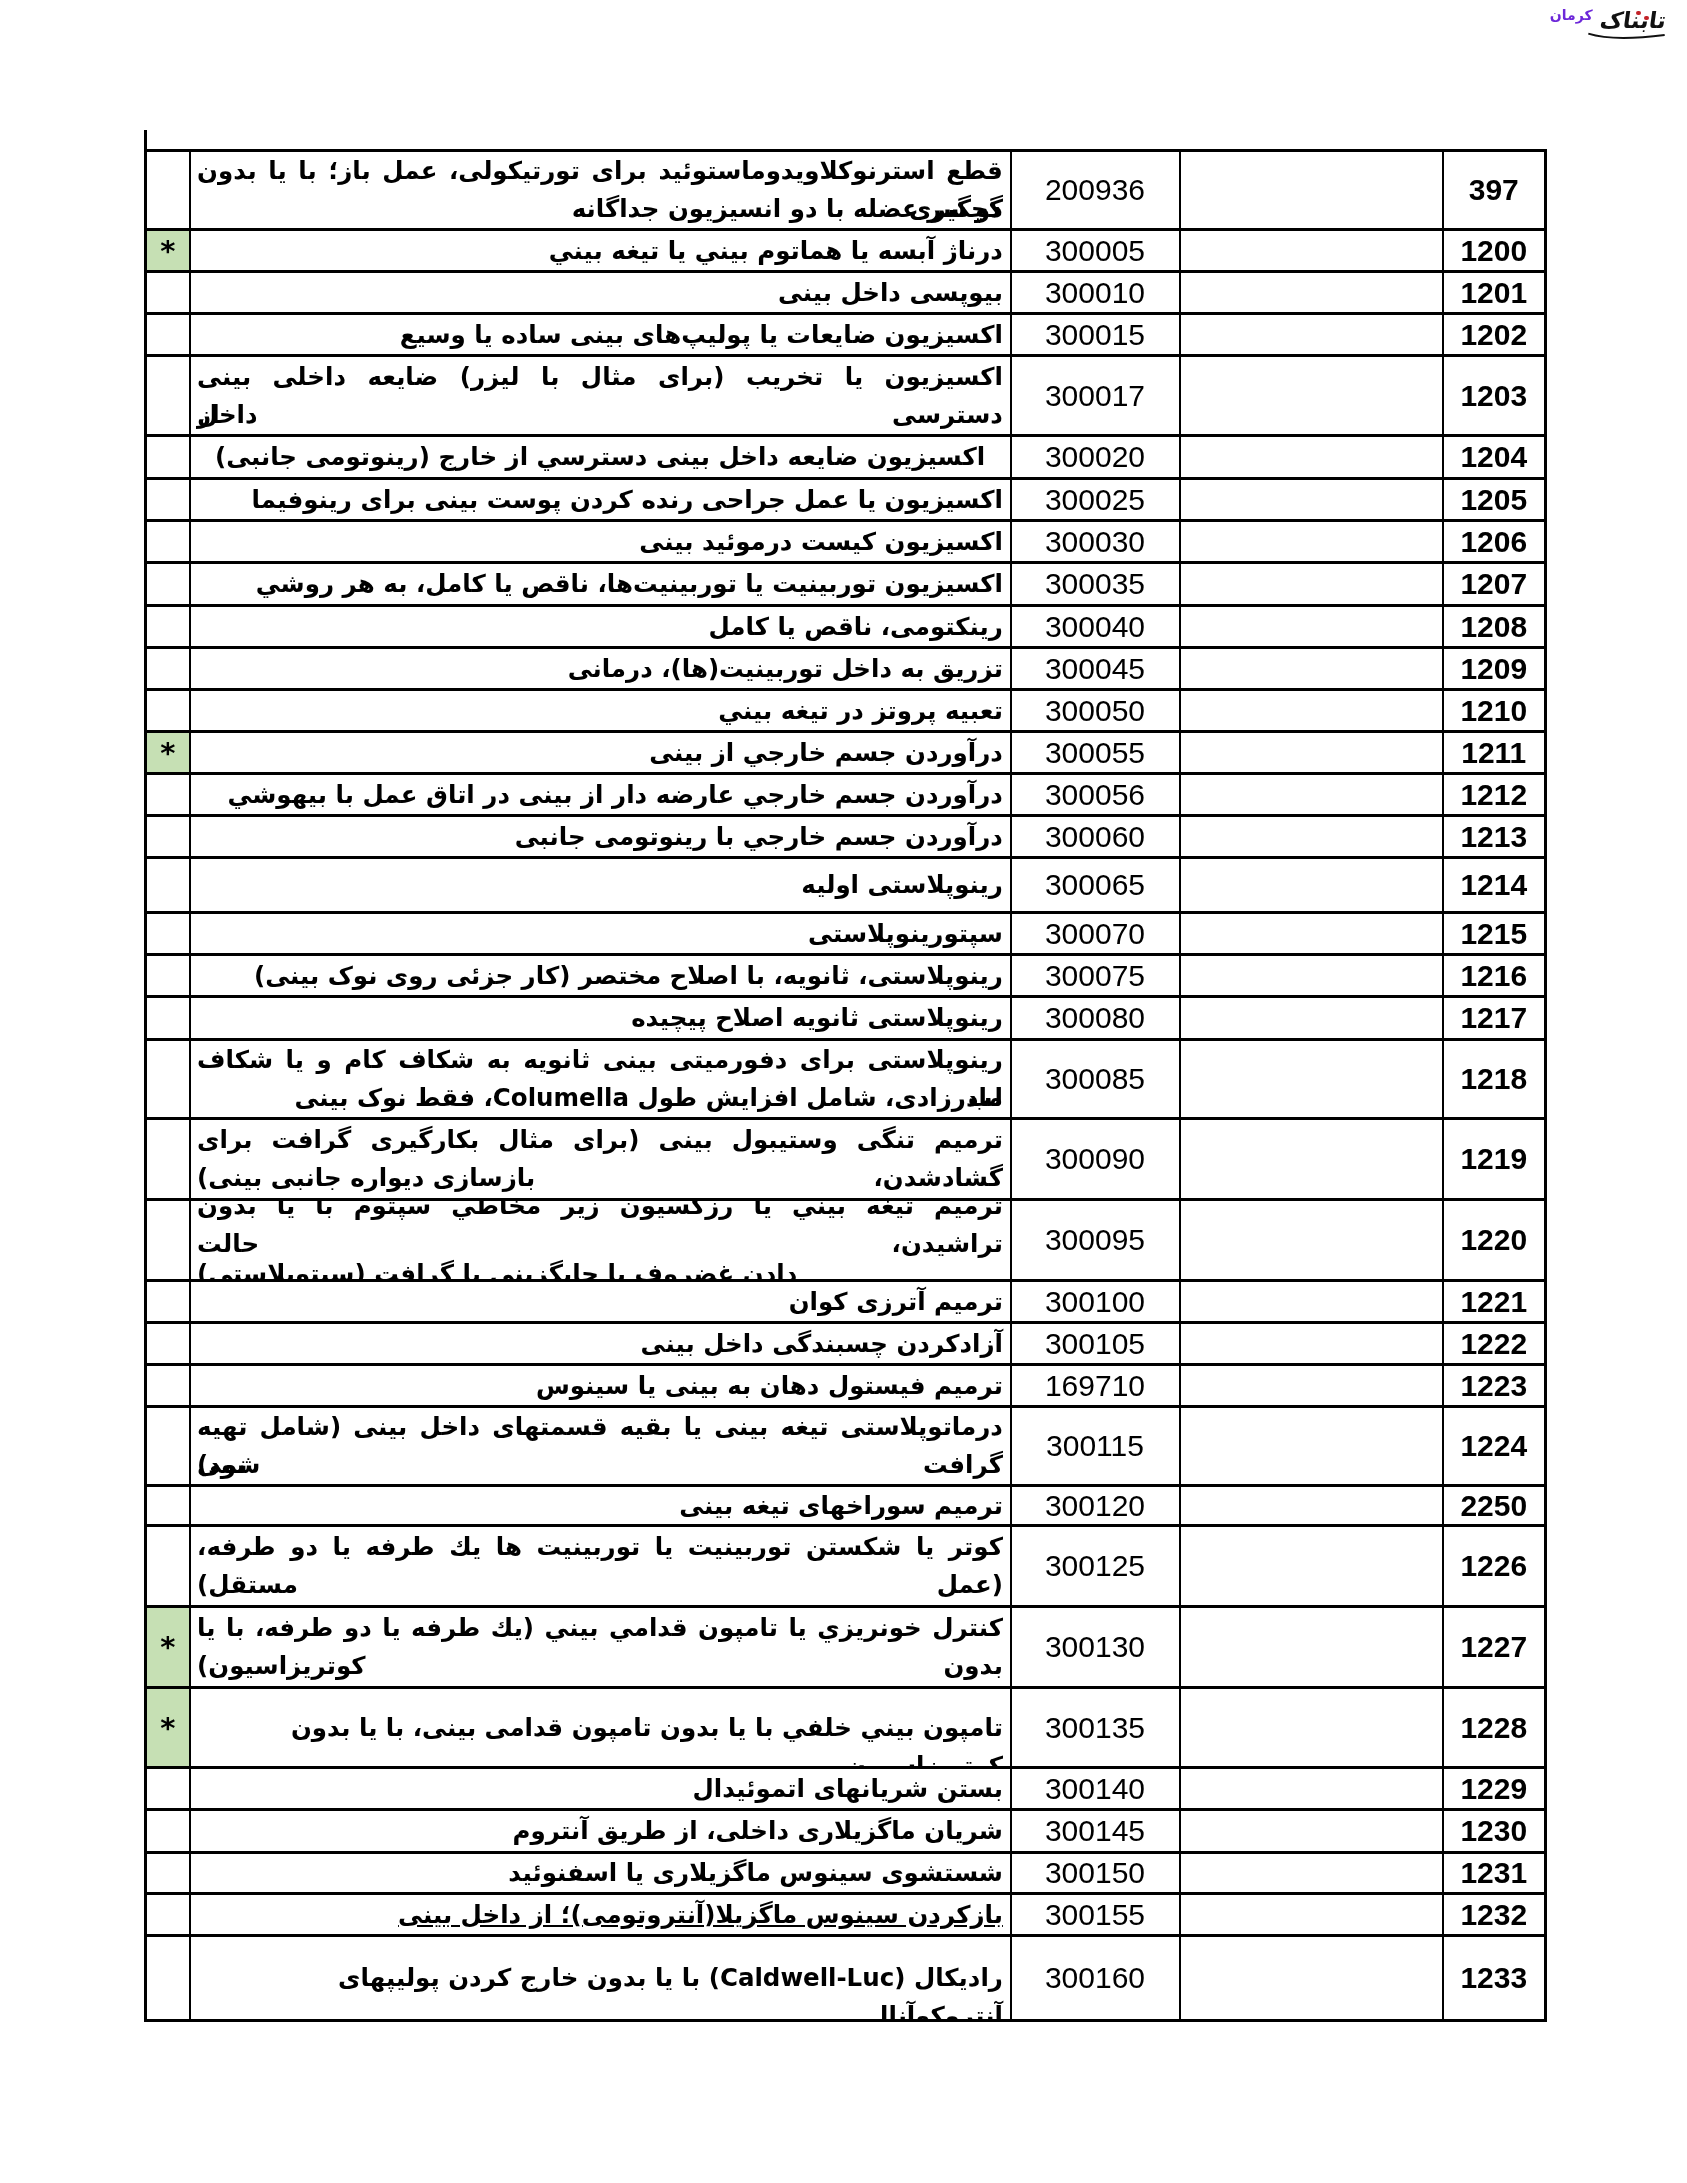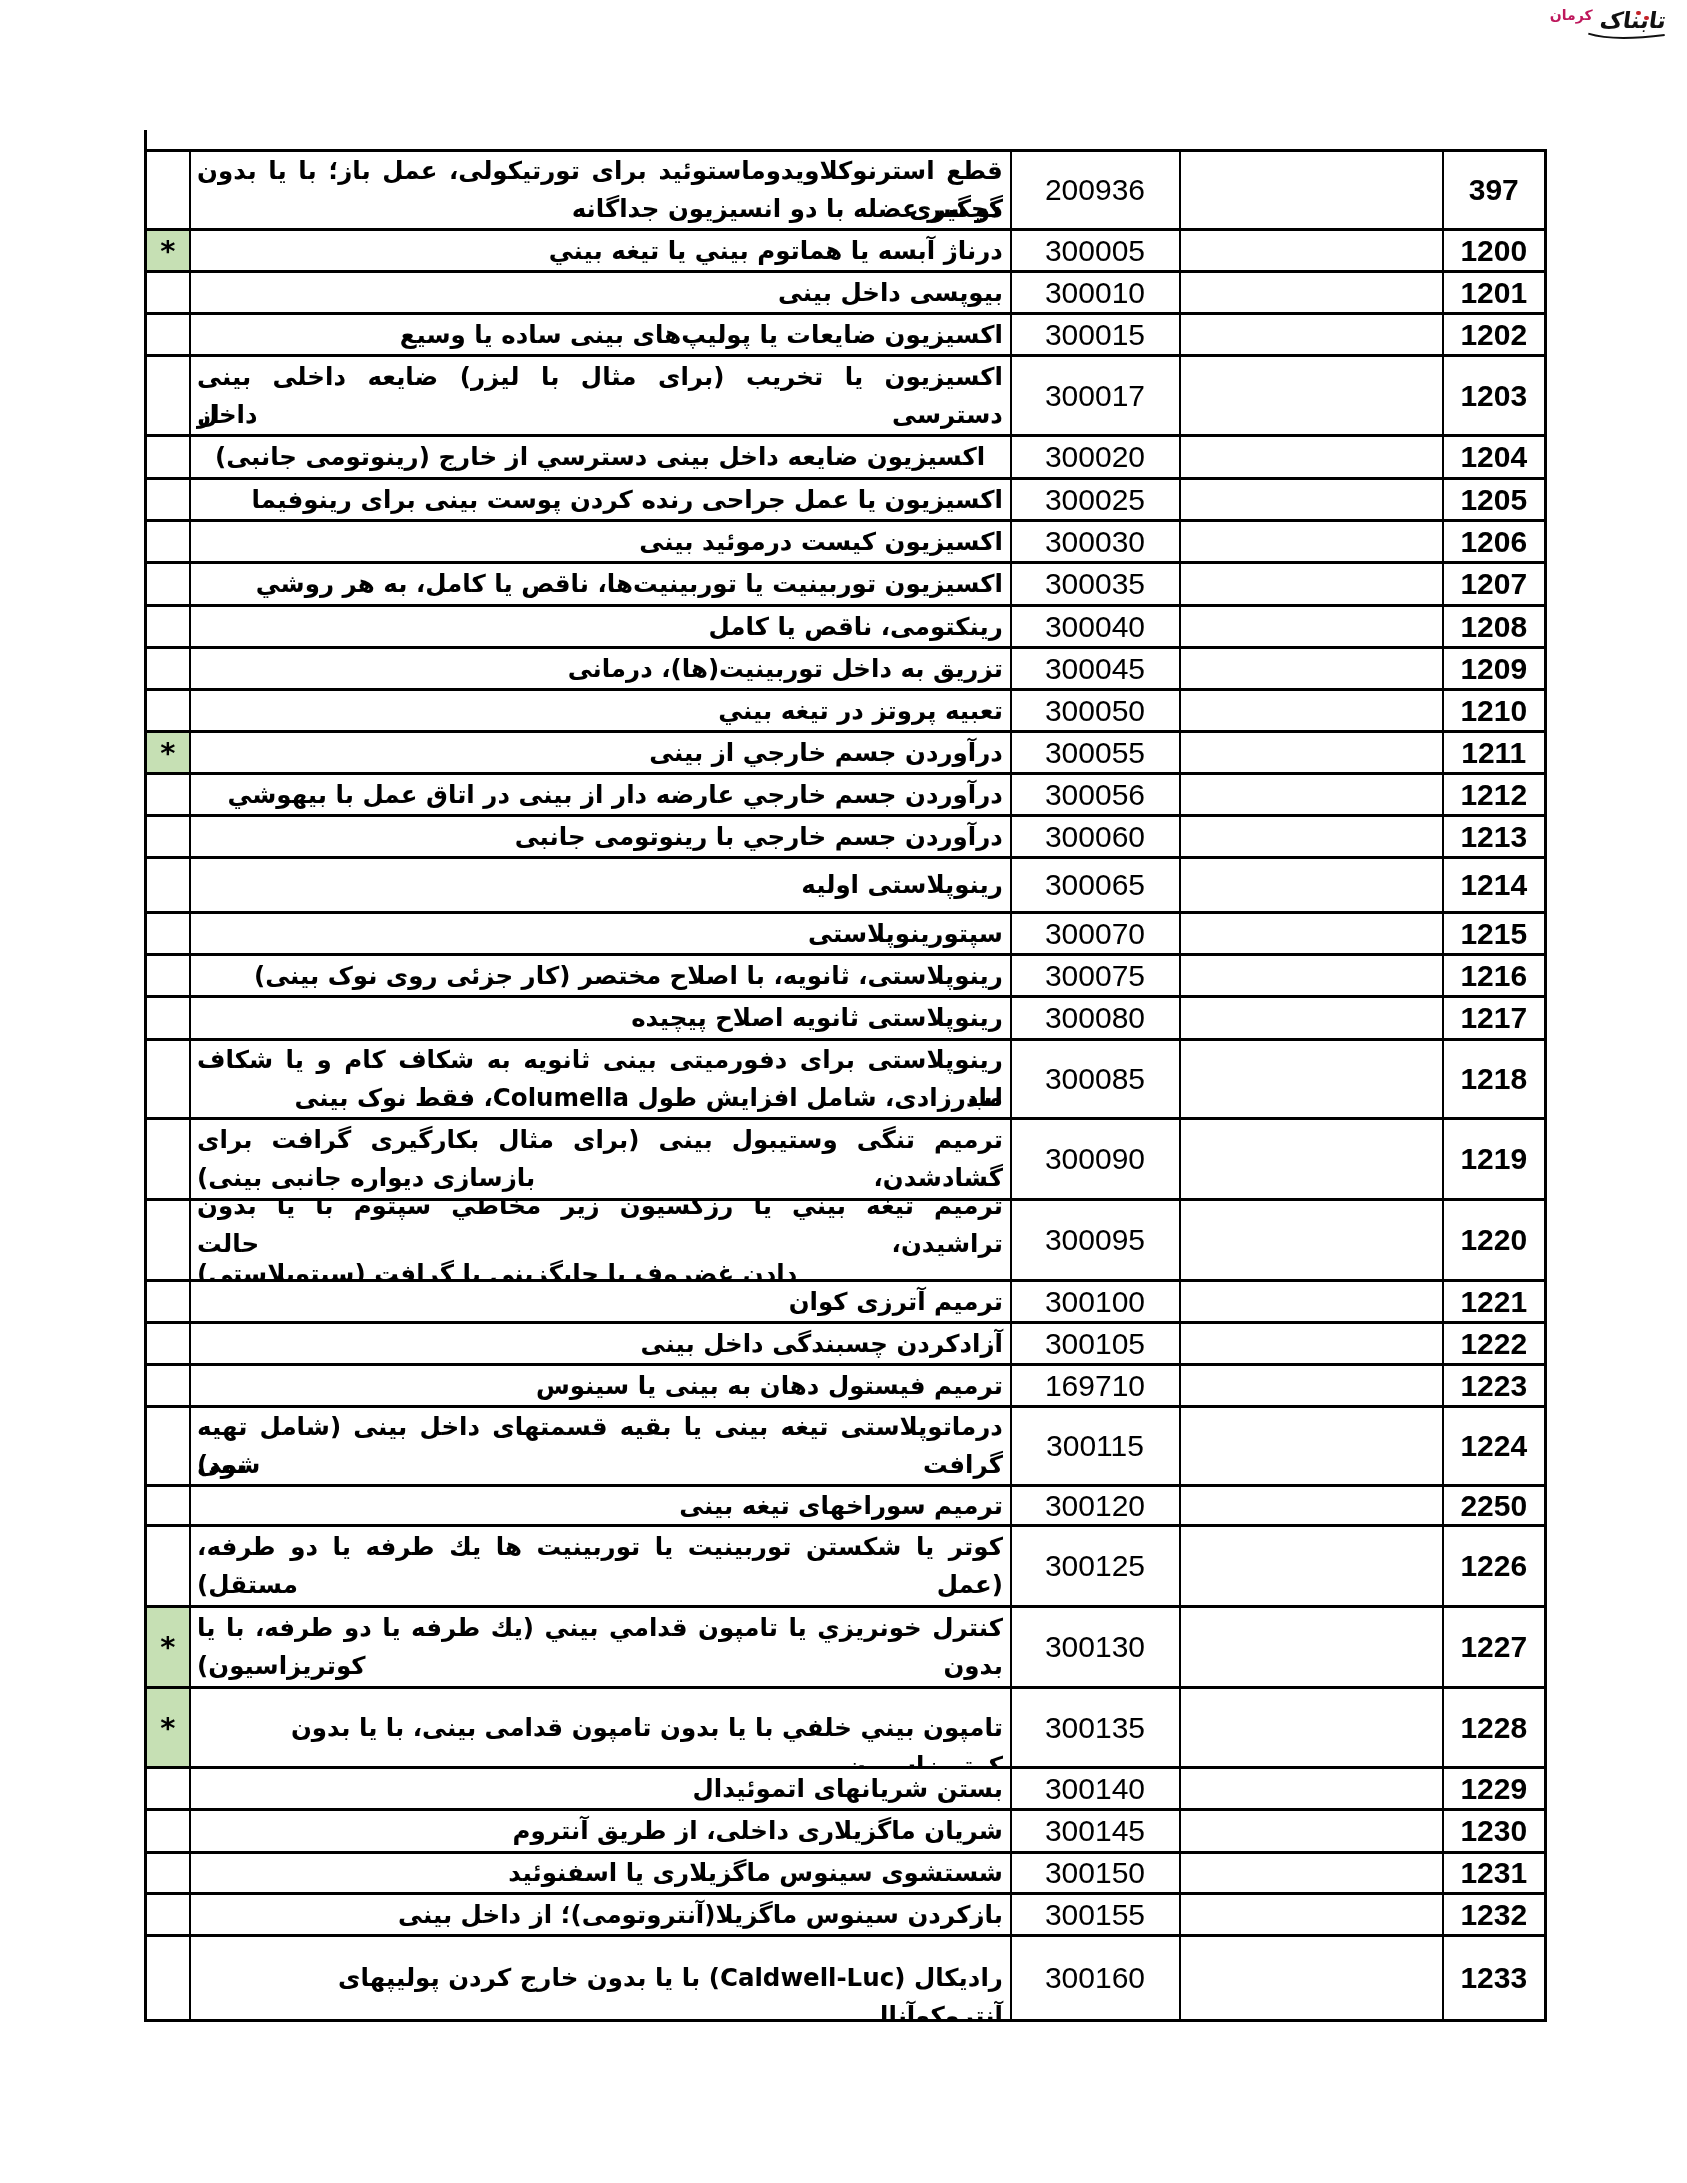--- a/index.html
+++ b/index.html
@@ -2,21 +2,21 @@
 <html style="--green: #c6e0b4; --accent: #c22227;font-size:10.6px"><head>
 <meta charset="utf-8">
 <style>
   html,body{margin:0;padding:0;background:#fff;width:1687px;height:2183px;overflow:hidden;
             font-family:"DejaVu Sans",sans-serif;}
   #page{position:relative;width:1687px;height:2183px;background:#fff;}
 
   
   #logo{position:absolute;top:6.6px;right:21px;direction:rtl;white-space:nowrap;height:37px;}
   #logo .brand{font-weight:700;font-size:22.5px;color:#111;transform:skewX(-8deg);display:inline-block;letter-spacing:-1.3px;}
-  #logo .city{font-weight:700;font-size:14px;color:#be185d;display:inline-block;margin-right:4px;vertical-align:8px;}
+  #logo .city{font-weight:700;font-size:14px;color:#6d28d9;display:inline-block;margin-right:4px;vertical-align:8px;}
   #logo .dot{position:absolute;width:4.6px;height:4.6px;border-radius:50%;background:var(--accent,#c22);display:block;}
   #logo .d1{top:4px;right:25px;}
   #logo .d2{top:9.3px;right:17px;}
   #logo .swoosh{position:absolute;right:0px;top:24px;}
 
   
   #stub{position:absolute;left:144px;top:130px;width:2.6px;height:18.5px;background:#000;}
 
   
   table{position:absolute;left:144px;top:149px;width:1399px;border-collapse:collapse;
@@ -433,21 +433,21 @@
               <div class="ln ar">شستشوی سینوس ماگزیلاری یا اسفنوئید</div>
             </div>
           </td>
           <td class="star"></td>
         </tr>
         <tr style="height: 42px;">
           <td class="num">1232</td>
           <td class="emp"></td>
           <td class="code">300155</td>
           <td class="desc">
-            <div class="dwrap" style="height: 37px;">
+            <div class="dwrap" style="height: 37px; text-decoration: underline;">
               <div class="ln ar">بازکردن سینوس ماگزیلا(آنتروتومی)؛ از داخل بینی</div>
             </div>
           </td>
           <td class="star"></td>
         </tr>
         <tr style="height: 85px;">
           <td class="num">1233</td>
           <td class="emp"></td>
           <td class="code">300160</td>
           <td class="desc">

